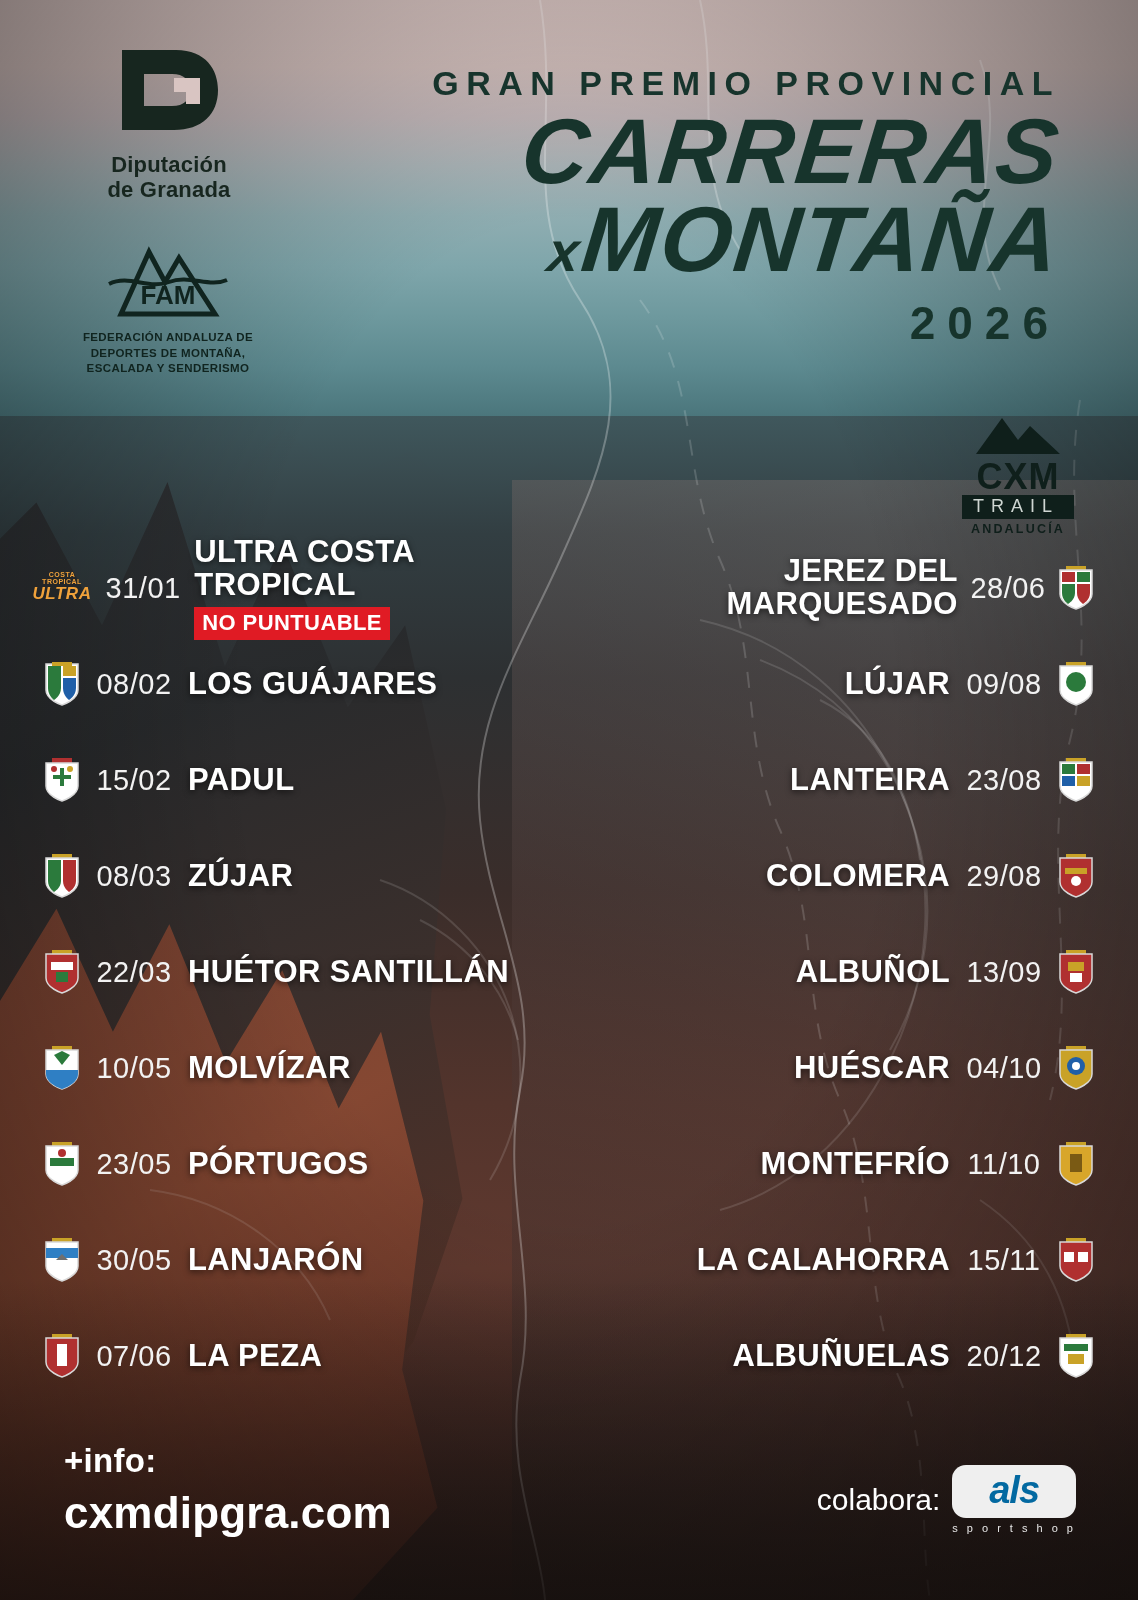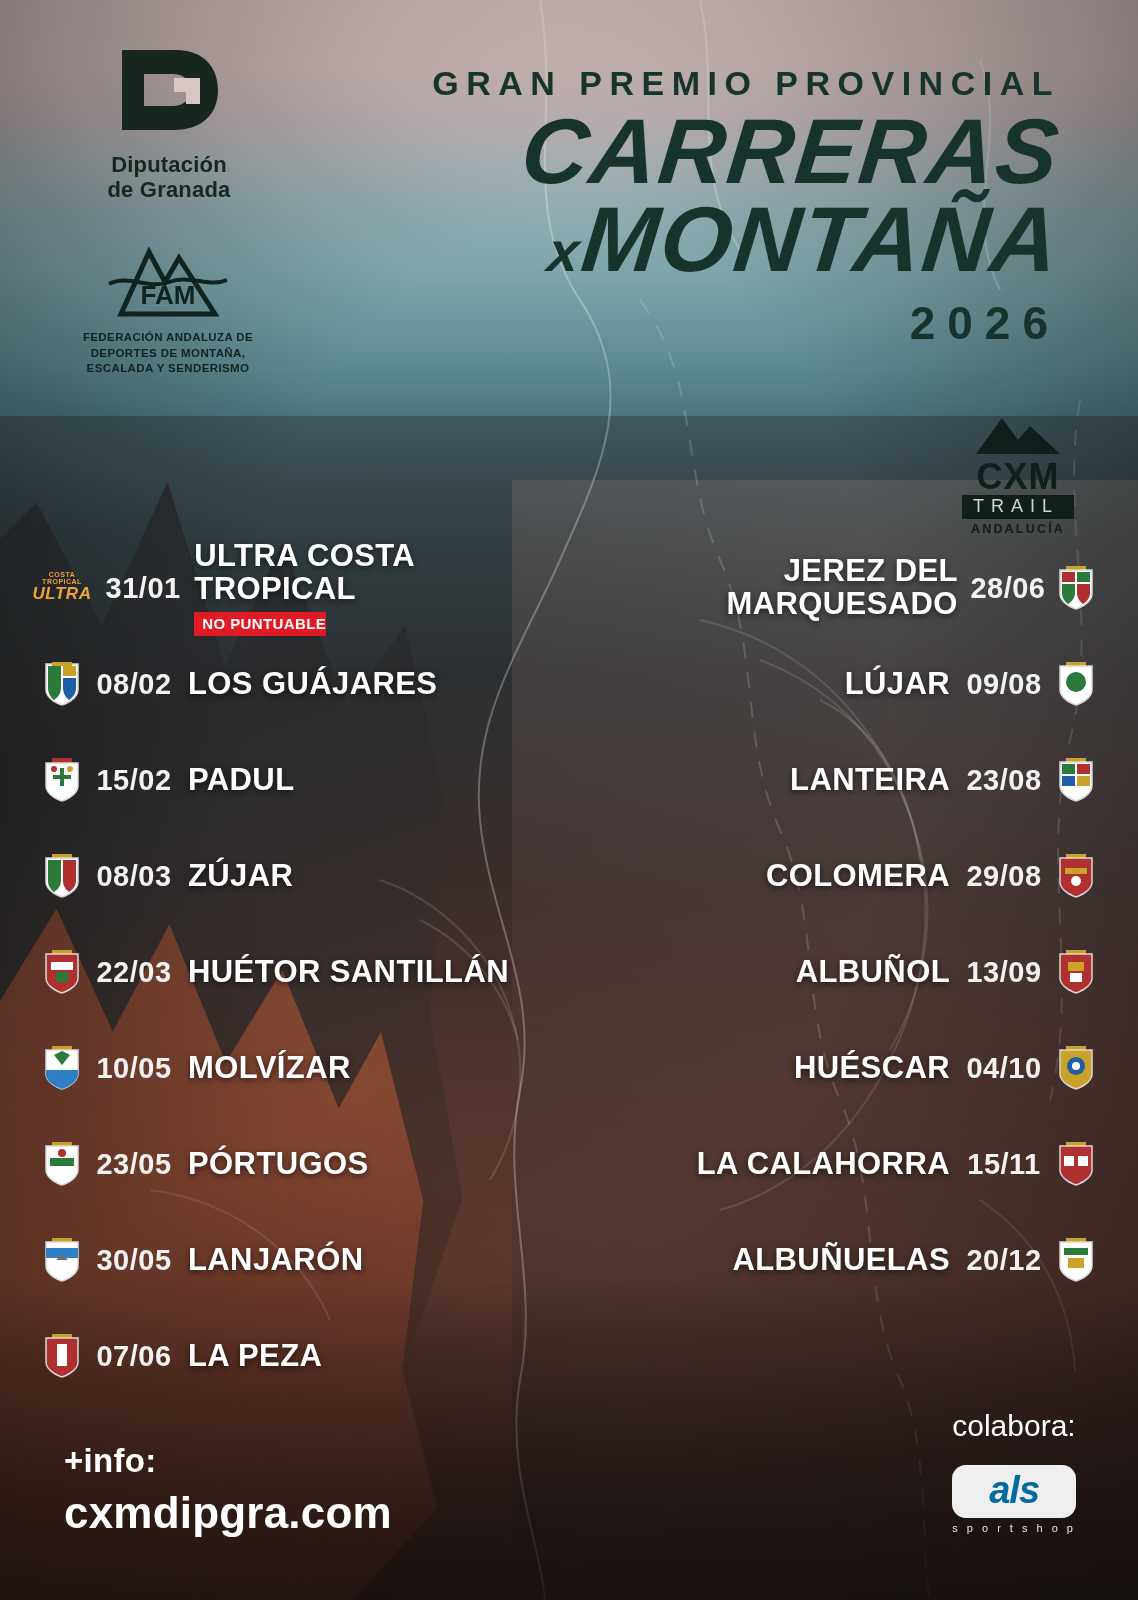--- a/index.html
+++ b/index.html
@@ -218,44 +218,44 @@
   }
   .col-left .race { justify-content: flex-start; }
   .col-right .race { justify-content: flex-end; }
 
   .crest {
     width: 36px; height: 44px;
     flex: 0 0 36px;
   }
   .date {
     font-size: 29px;
-    font-weight: bold;
+    font-weight: normal;
     letter-spacing: .5px;
     color: #f2f2f2;
     width: 108px;
     text-align: center;
   }
   .race-name {
     font-size: 31px;
     font-weight: bold;
     letter-spacing: .4px;
     color: #ffffff;
     text-shadow: 0 2px 6px rgba(0,0,0,.6);
     line-height: 1.05;
   }
   .col-right .race-name { text-align: right; }
   .name-wrap { display: flex; flex-direction: column; }
   .badge {
     display: inline-block;
     background: #e01b24;
     color: #fff;
-    font-size: 15px;
+    font-size: 22px;
     font-weight: bold;
     letter-spacing: .4px;
-    padding: 3px 0 4px 8px;
+    padding: 3px 8px 4px 8px;
     margin-top: 6px;
     align-self: flex-start;
   }
 
   
   .ultra-mark {
     width: 60px; height: 34px;
     flex: 0 0 60px;
     margin-left: -12px;
     text-align: center;
@@ -269,23 +269,22 @@
     position: absolute;
     left: 64px; bottom: 62px;
   }
   .f-info { font-size: 33px; font-weight: bold; color: #fff; letter-spacing: .3px; }
   .f-url { font-size: 44px; font-weight: bold; color: #fff; letter-spacing: .2px; margin-top: 8px; }
 
   .footer-right {
     position: absolute;
     right: 62px; bottom: 66px;
     display: flex;
-    align-items: flex-start;
-    gap: 22px;
-    flex-direction: column;
+    align-items: center;
+    gap: 12px;
   }
   .f-colabora { font-size: 30px; color: #fff; }
   .als-logo { text-align: center; }
   .als-box {
     background: #efefef;
     color: #0369a1;
     border-radius: 14px;
     padding: 4px 16px 6px 16px;
     font-size: 38px;
     font-weight: bold;
@@ -548,20 +547,29 @@
           <div class="race-name">HUÉSCAR</div>
           <div class="date">04/10</div>
           <svg class="crest" viewBox="0 0 36 44">
             <path d="M8,0 h20 v4 h-20 z" fill="#c9a227"></path>
             <path d="M2,4 H34 V28 C34,38 18,43 18,43 C18,43 2,38 2,28 Z" fill="#c9a227" stroke="#d8d8d8" stroke-width="1.5"></path>
             <circle cx="18" cy="20" r="9" fill="#1f5fa8"></circle>
             <circle cx="18" cy="20" r="4" fill="#ffffff"></circle>
           </svg>
         </div>
 
+        <div class="race">
+          <div class="race-name">MONTEFRÍO</div>
+          <div class="date">11/10</div>
+          <svg class="crest" viewBox="0 0 36 44">
+            <path d="M8,0 h20 v4 h-20 z" fill="#c9a227"></path>
+            <path d="M2,4 H34 V28 C34,38 18,43 18,43 C18,43 2,38 2,28 Z" fill="#d8a62a" stroke="#d8d8d8" stroke-width="1.5"></path>
+            <path d="M12,12 h12 v18 h-12 z" fill="#7a5a14"></path>
+          </svg>
+        </div>
 
         <div class="race">
           <div class="race-name">LA CALAHORRA</div>
           <div class="date">15/11</div>
           <svg class="crest" viewBox="0 0 36 44">
             <path d="M8,0 h20 v4 h-20 z" fill="#c9a227"></path>
             <path d="M2,4 H34 V28 C34,38 18,43 18,43 C18,43 2,38 2,28 Z" fill="#b03030" stroke="#d8d8d8" stroke-width="1.5"></path>
             <path d="M6,14 h10 v10 h-10 z" fill="#ffffff"></path>
             <path d="M20,14 h10 v10 h-10 z" fill="#ffffff"></path>
           </svg>

